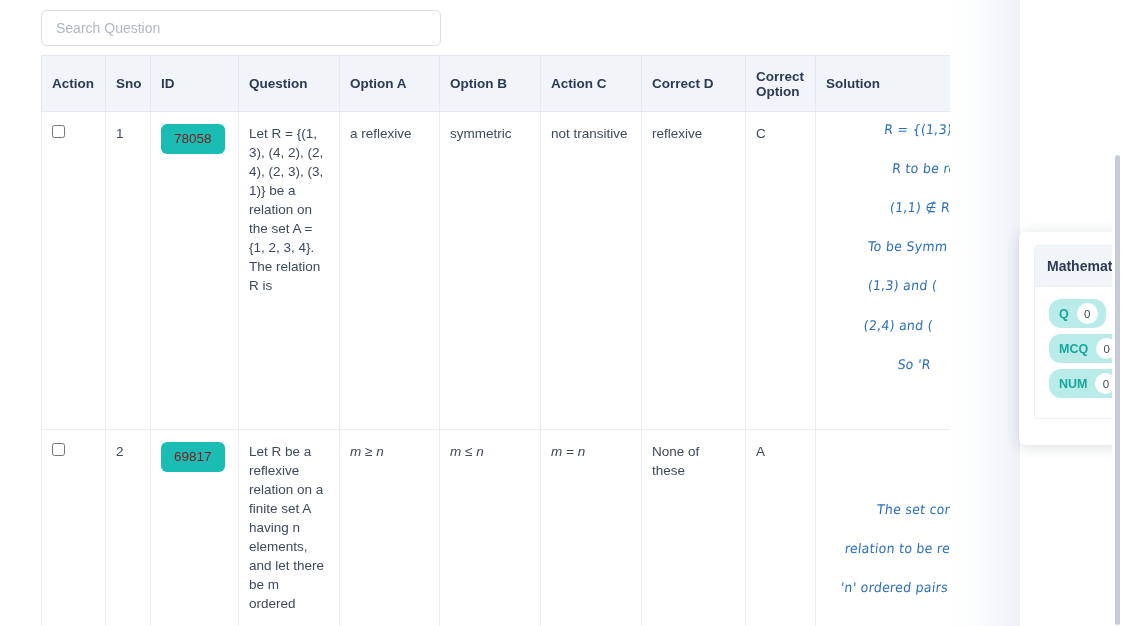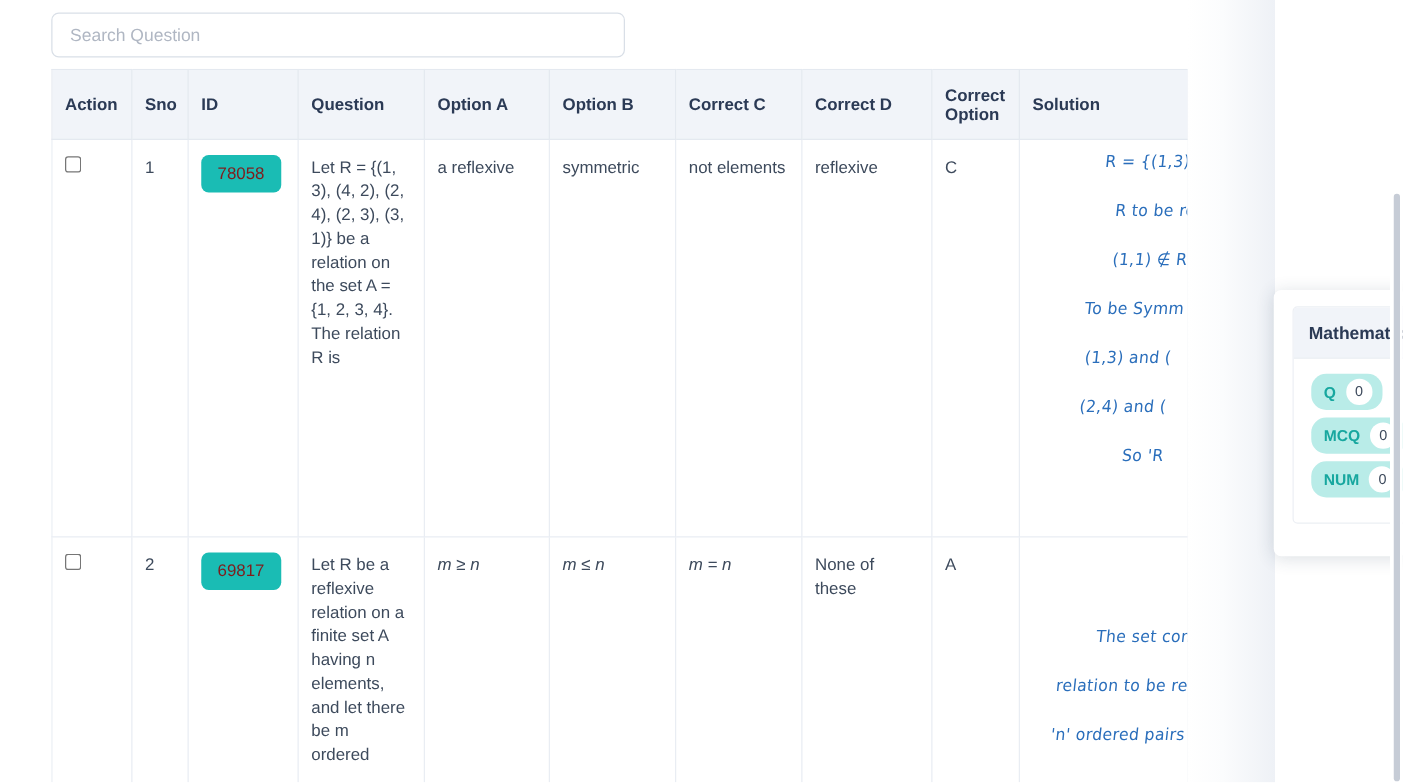--- a/index.html
+++ b/index.html
@@ -14,21 +14,21 @@
     position: relative;
     width: 1122px; height: 626px;
     background: #ffffff;
     overflow: hidden;
   }
 
   
   .search-wrap {
     position: absolute;
     left: 41px; top: 10px;
-    width: 459px; height: 36px;
+    width: 400px; height: 36px;
   }
   .search-input {
     width: 100%; height: 100%;
     border: 1px solid #d9dfe7;
     border-radius: 6px;
     background: #ffffff;
     font-family: "Liberation Sans", sans-serif;
     font-size: 14px;
     color: #3d4a5c;
     padding: 0 14px;
@@ -226,40 +226,40 @@
           <col class="col-sol">
       </colgroup>
       <thead>
         <tr>
           <th>Action</th>
           <th>Sno</th>
           <th>ID</th>
           <th>Question</th>
           <th>Option A</th>
           <th>Option B</th>
-          <th>Correct C</th>
+          <th>Action C</th>
           <th>Correct D</th>
           <th>Correct Option</th>
           <th>Solution</th>
         </tr>
       </thead>
       <tbody>
 
         <tr style="height:318px;">
           <td class="row-cell-action">
             <input class="row-check" type="checkbox" style="">
           </td>
           <td>1</td>
           <td>
             <span class="id-badge">78058</span>
           </td>
           <td class="qtext">Let R = {(1, 3), (4, 2), (2, 4), (2, 3), (3, 1)} be a relation on the set A = {1, 2, 3, 4}. The relation R is</td>
           <td>a reflexive</td>
           <td>symmetric</td>
-          <td>not elements</td>
+          <td>not transitive</td>
           <td>reflexive</td>
           <td>C</td>
           <td class="sol-cell">
             <div class="handwriting">
               <div class="hw-line hw-indent1">R = {(1,3),</div>
               <div class="hw-line hw-indent2">R to be re</div>
               <div class="hw-line hw-indent3">(1,1) ∉ R</div>
               <div class="hw-line hw-indent4">To be Symm</div>
               <div class="hw-line hw-indent5">(1,3) and (</div>
               <div class="hw-line hw-indent6">(2,4) and (</div>

